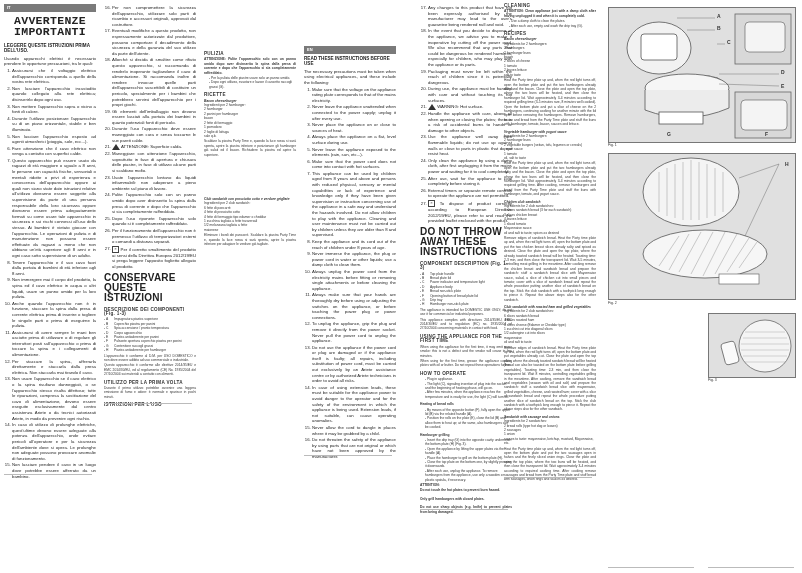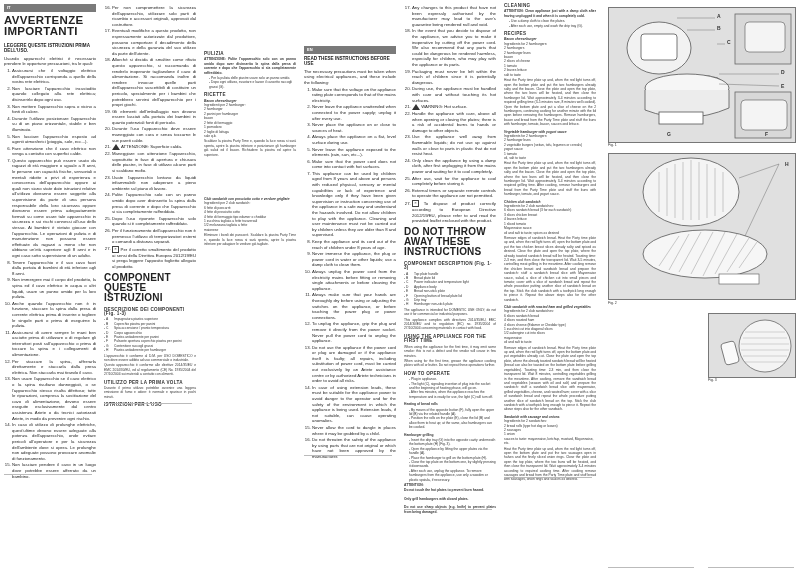--- a/index.html
+++ b/index.html
@@ -1,21 +1,21 @@
 <!DOCTYPE html>
 <html><head>
 <meta charset="utf-8">
 <style>
   html,body{margin:0;padding:0;background:#fff;}
   body{width:802px;height:573px;overflow:hidden;position:relative;font-family:"Liberation Sans",sans-serif;color:#222;}
   .page{position:absolute;top:0;height:573px;width:400px;}
   .col{position:absolute;top:4px;width:92px;font-size:4.3px;line-height:5.6px;}
   .small{font-size:3.3px;line-height:4.4px;color:#333;}
   .tag{display:inline-block;background:#7a7a7a;color:#fff;font-weight:bold;font-size:4px;padding:1px 3px;width:86px;}
-  .title{font-weight:bold;font-size:11.5px;line-height:11px;margin:3px 0 6px;letter-spacing:0.3px;}
+  .title{font-weight:bold;font-size:11.5px;line-height:11px;text-align:center;margin:3px 0 6px;letter-spacing:0.3px;font-family:Liberation Mono, monospace;}
   .title2{font-weight:bold;font-size:10px;line-height:10px;margin:3px 0 5px;letter-spacing:0.2px;}
   .sub{font-weight:bold;font-size:4.6px;margin:2px 0;}
   .h{font-weight:bold;font-size:4.6px;margin:4px 0 1px;letter-spacing:0.3px;}
   ol{margin:1px 0;padding-left:8px;}
   ol li{margin-bottom:1px;text-align:justify;}
   ul{margin:1px 0;padding-left:5px;list-style:none;}
   ul li:before{content:"- ";}
   p{margin:1px 0;text-align:justify;}
   .b{font-weight:bold;}
   .i{font-style:italic;font-weight:bold;}
@@ -65,21 +65,21 @@
       <li>Gli elementi dell'imballaggio non devono essere lasciati alla portata dei bambini in quanto potenziali fonti di pericolo.</li>
       <li>Durante l'uso l'apparecchio deve essere maneggiato con cura e senza toccarne le sue pareti calde.</li>
       <li><span class="warn"></span> <span>ATTENZIONE: Superficie calda.</span></li>
       <li>Maneggiare con attenzione l'apparecchio, soprattutto in fase di apertura e chiusura delle piastre, in fase di utilizzo alcune parti si scaldano molto.</li>
       <li>Usate l'apparecchio lontano da liquidi infiammabili: non adoperare a pieno ambiente sul piano di lavoro.</li>
       <li>Pulite l'apparecchio solo con un panno umido dopo aver disinserito la spina dalla presa di corrente e dopo che l'apparecchio si sia completamente raffreddato.</li>
       <li>Dopo l'uso riponete l'apparecchio solo quando si è completamente raffreddato.</li>
       <li>Per il funzionamento dell'apparecchio non è permesso l'utilizzo di temporizzatori esterni o comandi a distanza separati.</li>
       <li><span class="bin">✕</span> <span>Per il corretto smaltimento del prodotto ai sensi della Direttiva Europea 2012/19/EU si prega leggere l'apposito foglietto allegato al prodotto.</span></li>
     </ol>
-    <div class="title2">COMPONENT QUESTE ISTRUZIONI</div>
+    <div class="title2">CONSERVARE QUESTE ISTRUZIONI</div>
     <div class="h small">DESCRIZIONE DEI COMPONENTI (Fig. 1-3)</div>
     <ul class="comp small">
       <li><span>A</span><b style="font-weight:normal">Impugnatura piastra superiore</b></li>
       <li><span>B</span><b style="font-weight:normal">Coperchio piastra per panini</b></li>
       <li><span>C</span><b style="font-weight:normal">Spia accensione / pronto temperatura</b></li>
       <li><span>D</span><b style="font-weight:normal">Corpo apparecchio</b></li>
       <li><span>E</span><b style="font-weight:normal">Piastra antiaderente per panini</b></li>
       <li><span>F</span><b style="font-weight:normal">Pulsante apertura coperchio piastra per panini</b></li>
       <li><span>G</span><b style="font-weight:normal">Contenitore raccogli grassi</b></li>
       <li><span>H</span><b style="font-weight:normal">Piastra antiaderente per hamburger</b></li>
@@ -143,21 +143,21 @@
       <li>In case of using extension leads, these must be suitable for the appliance power to avoid danger to the operator and for the safety of the environment in which the appliance is being used. Extension leads, if not suitable, can cause operating anomalies.</li>
       <li>Never allow the cord to dangle in places where it may be grabbed by a child.</li>
       <li>Do not threaten the safety of the appliance by using parts that are not original or which have not been approved by the manufacturer.</li>
     </ol>
     <div class="rule"></div>
   </div>
 </div>
 
 <div class="page" style="left:402px;">
 
-  <div class="col" style="left:2px;">
+  <div class="col" style="left:18px;">
     <ol start="17">
       <li>Any changes to this product that have not been expressly authorised by the manufacturer may lead to the user's guarantee being rendered null and void.</li>
       <li>In the event that you decide to dispose of the appliance, we advise you to make it inoperative by cutting off the power cord. We also recommend that any parts that could be dangerous be rendered harmless, especially for children, who may play with the appliance or its parts.</li>
       <li>Packaging must never be left within the reach of children since it is potentially dangerous.</li>
       <li>During use, the appliance must be handled with care and without touching its hot surfaces.</li>
       <li><span class="warn"></span> <span>WARNING: Hot surface.</span></li>
       <li>Handle the appliance with care, above all when opening or closing the plates; there is a risk of accidental burns to hands or damage to other objects.</li>
       <li>Use the appliance well away from flammable liquids; do not use up against walls or close to parts in plastic that do not resist heat.</li>
       <li>Only clean the appliance by using a damp cloth, after first unplugging it from the mains power and waiting for it to cool completely.</li>
       <li>After use, wait for the appliance to cool completely before storing it.</li>

